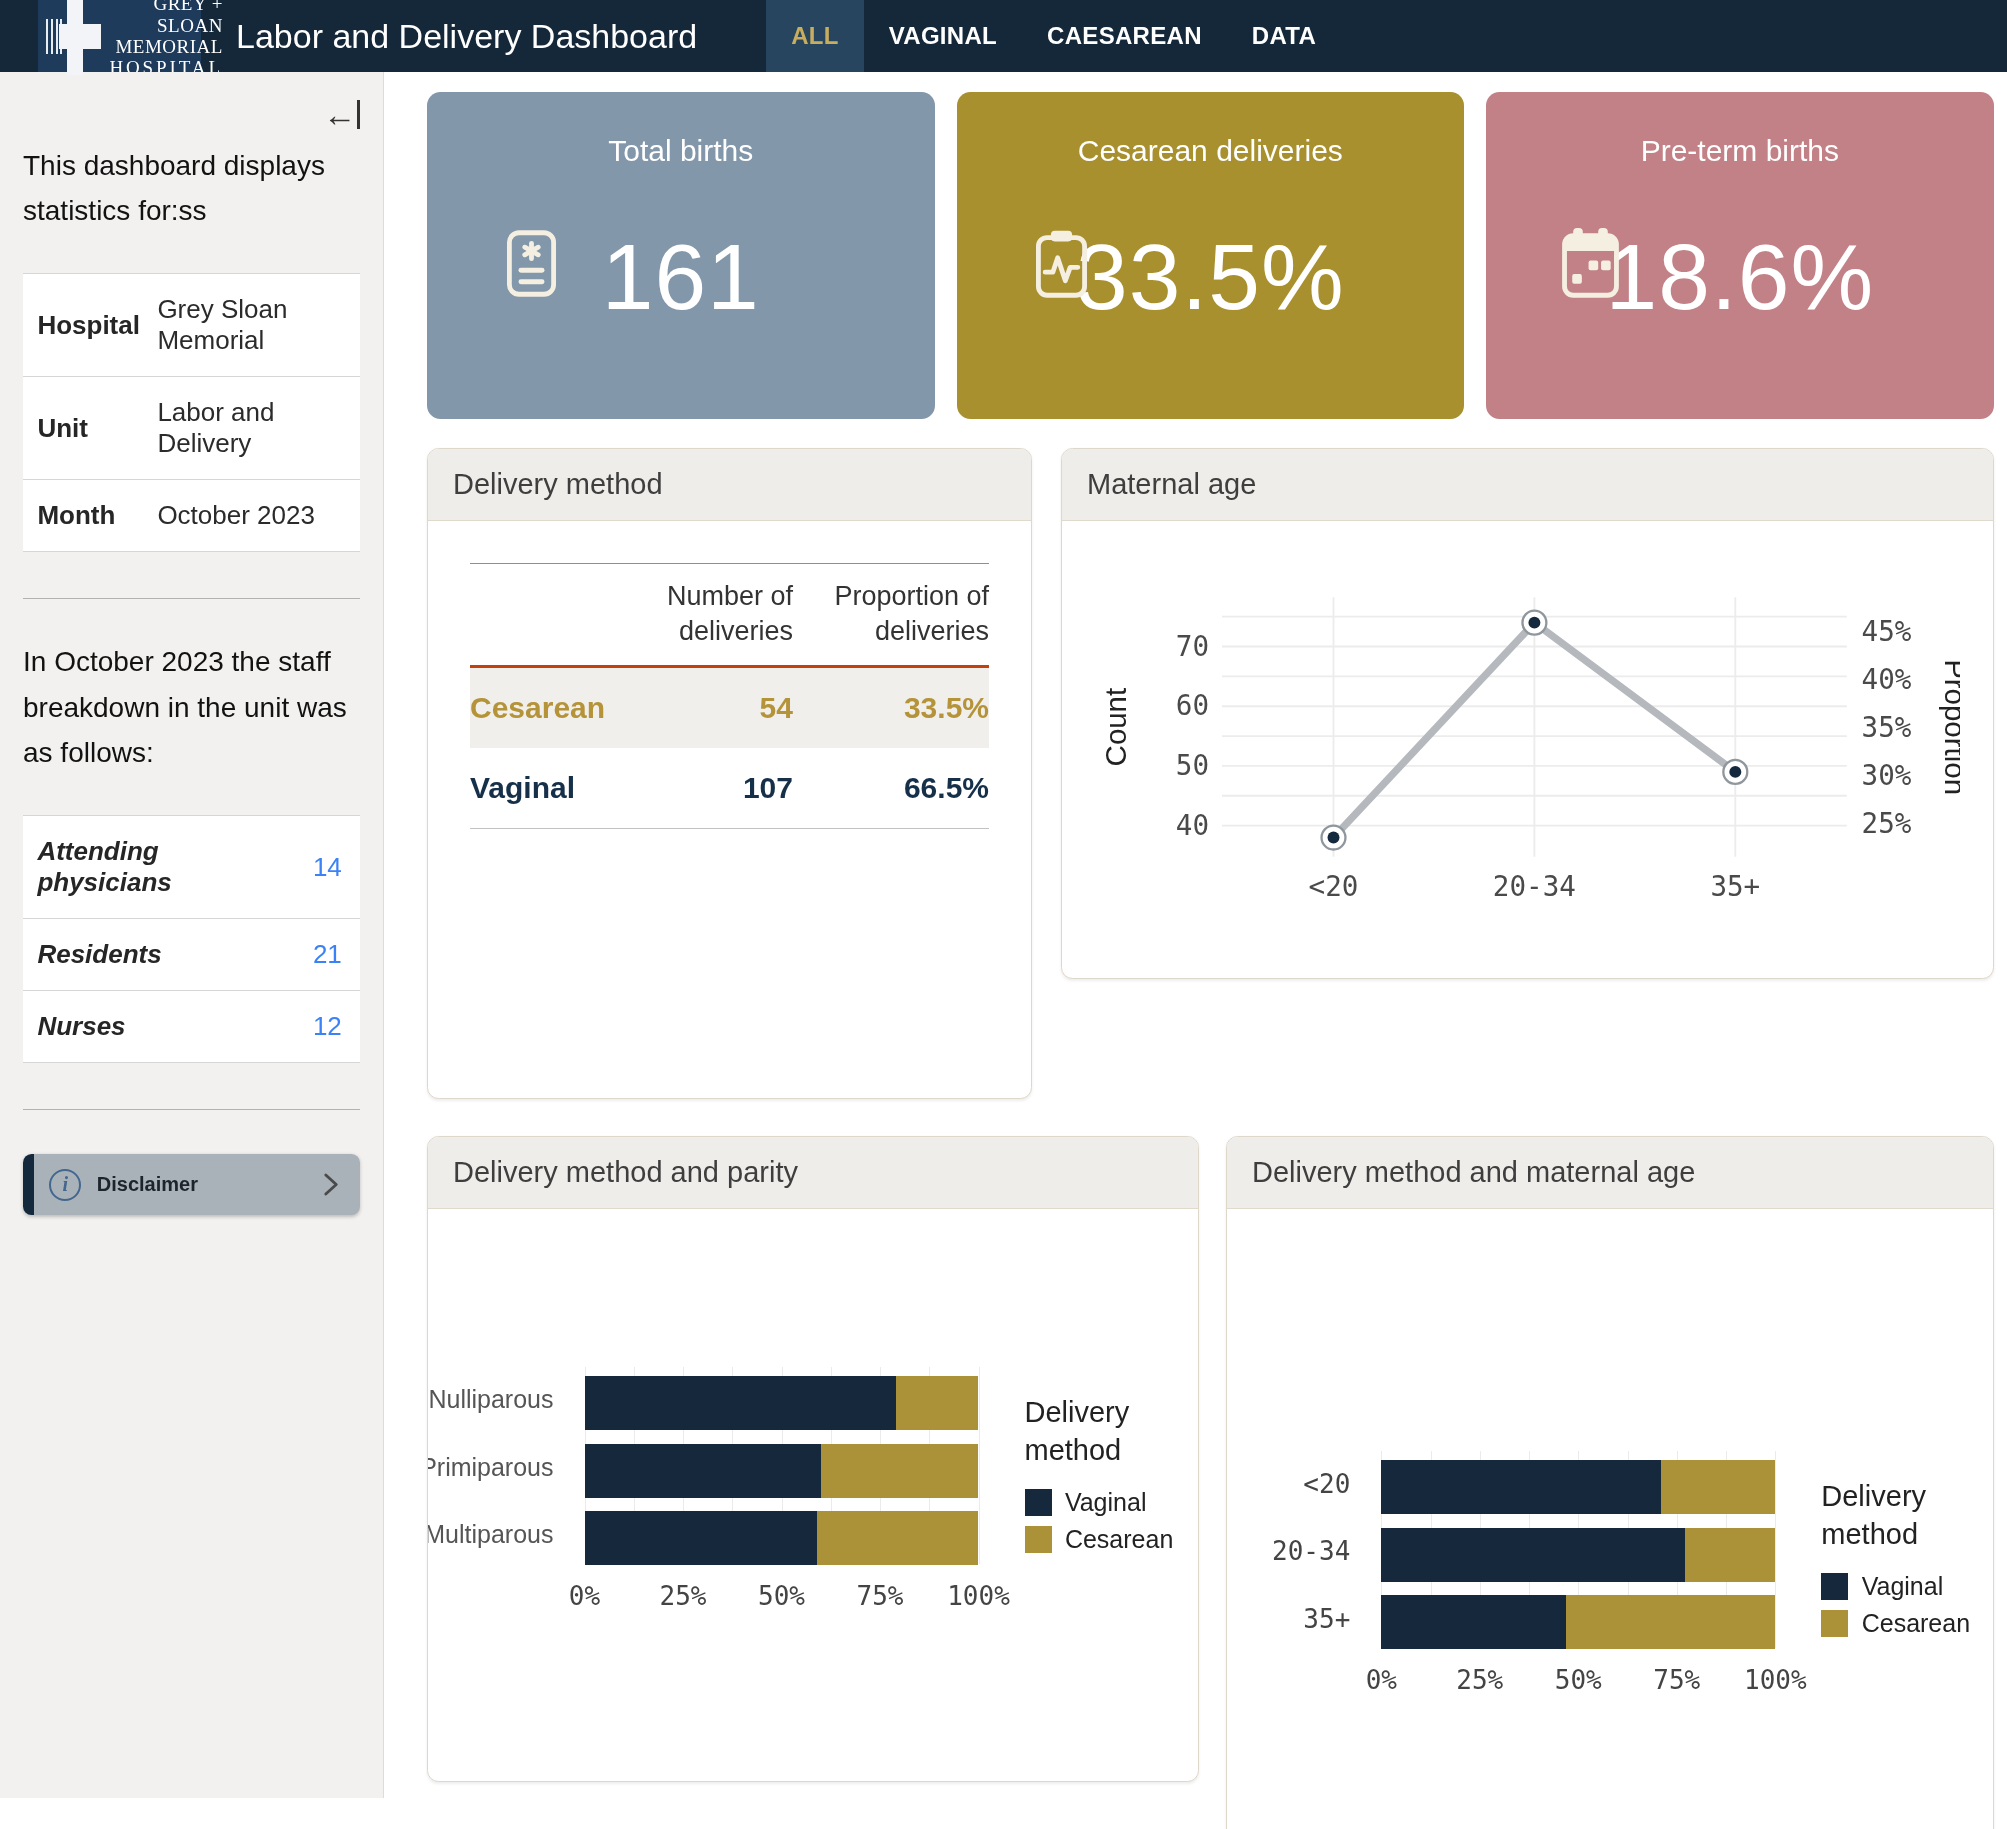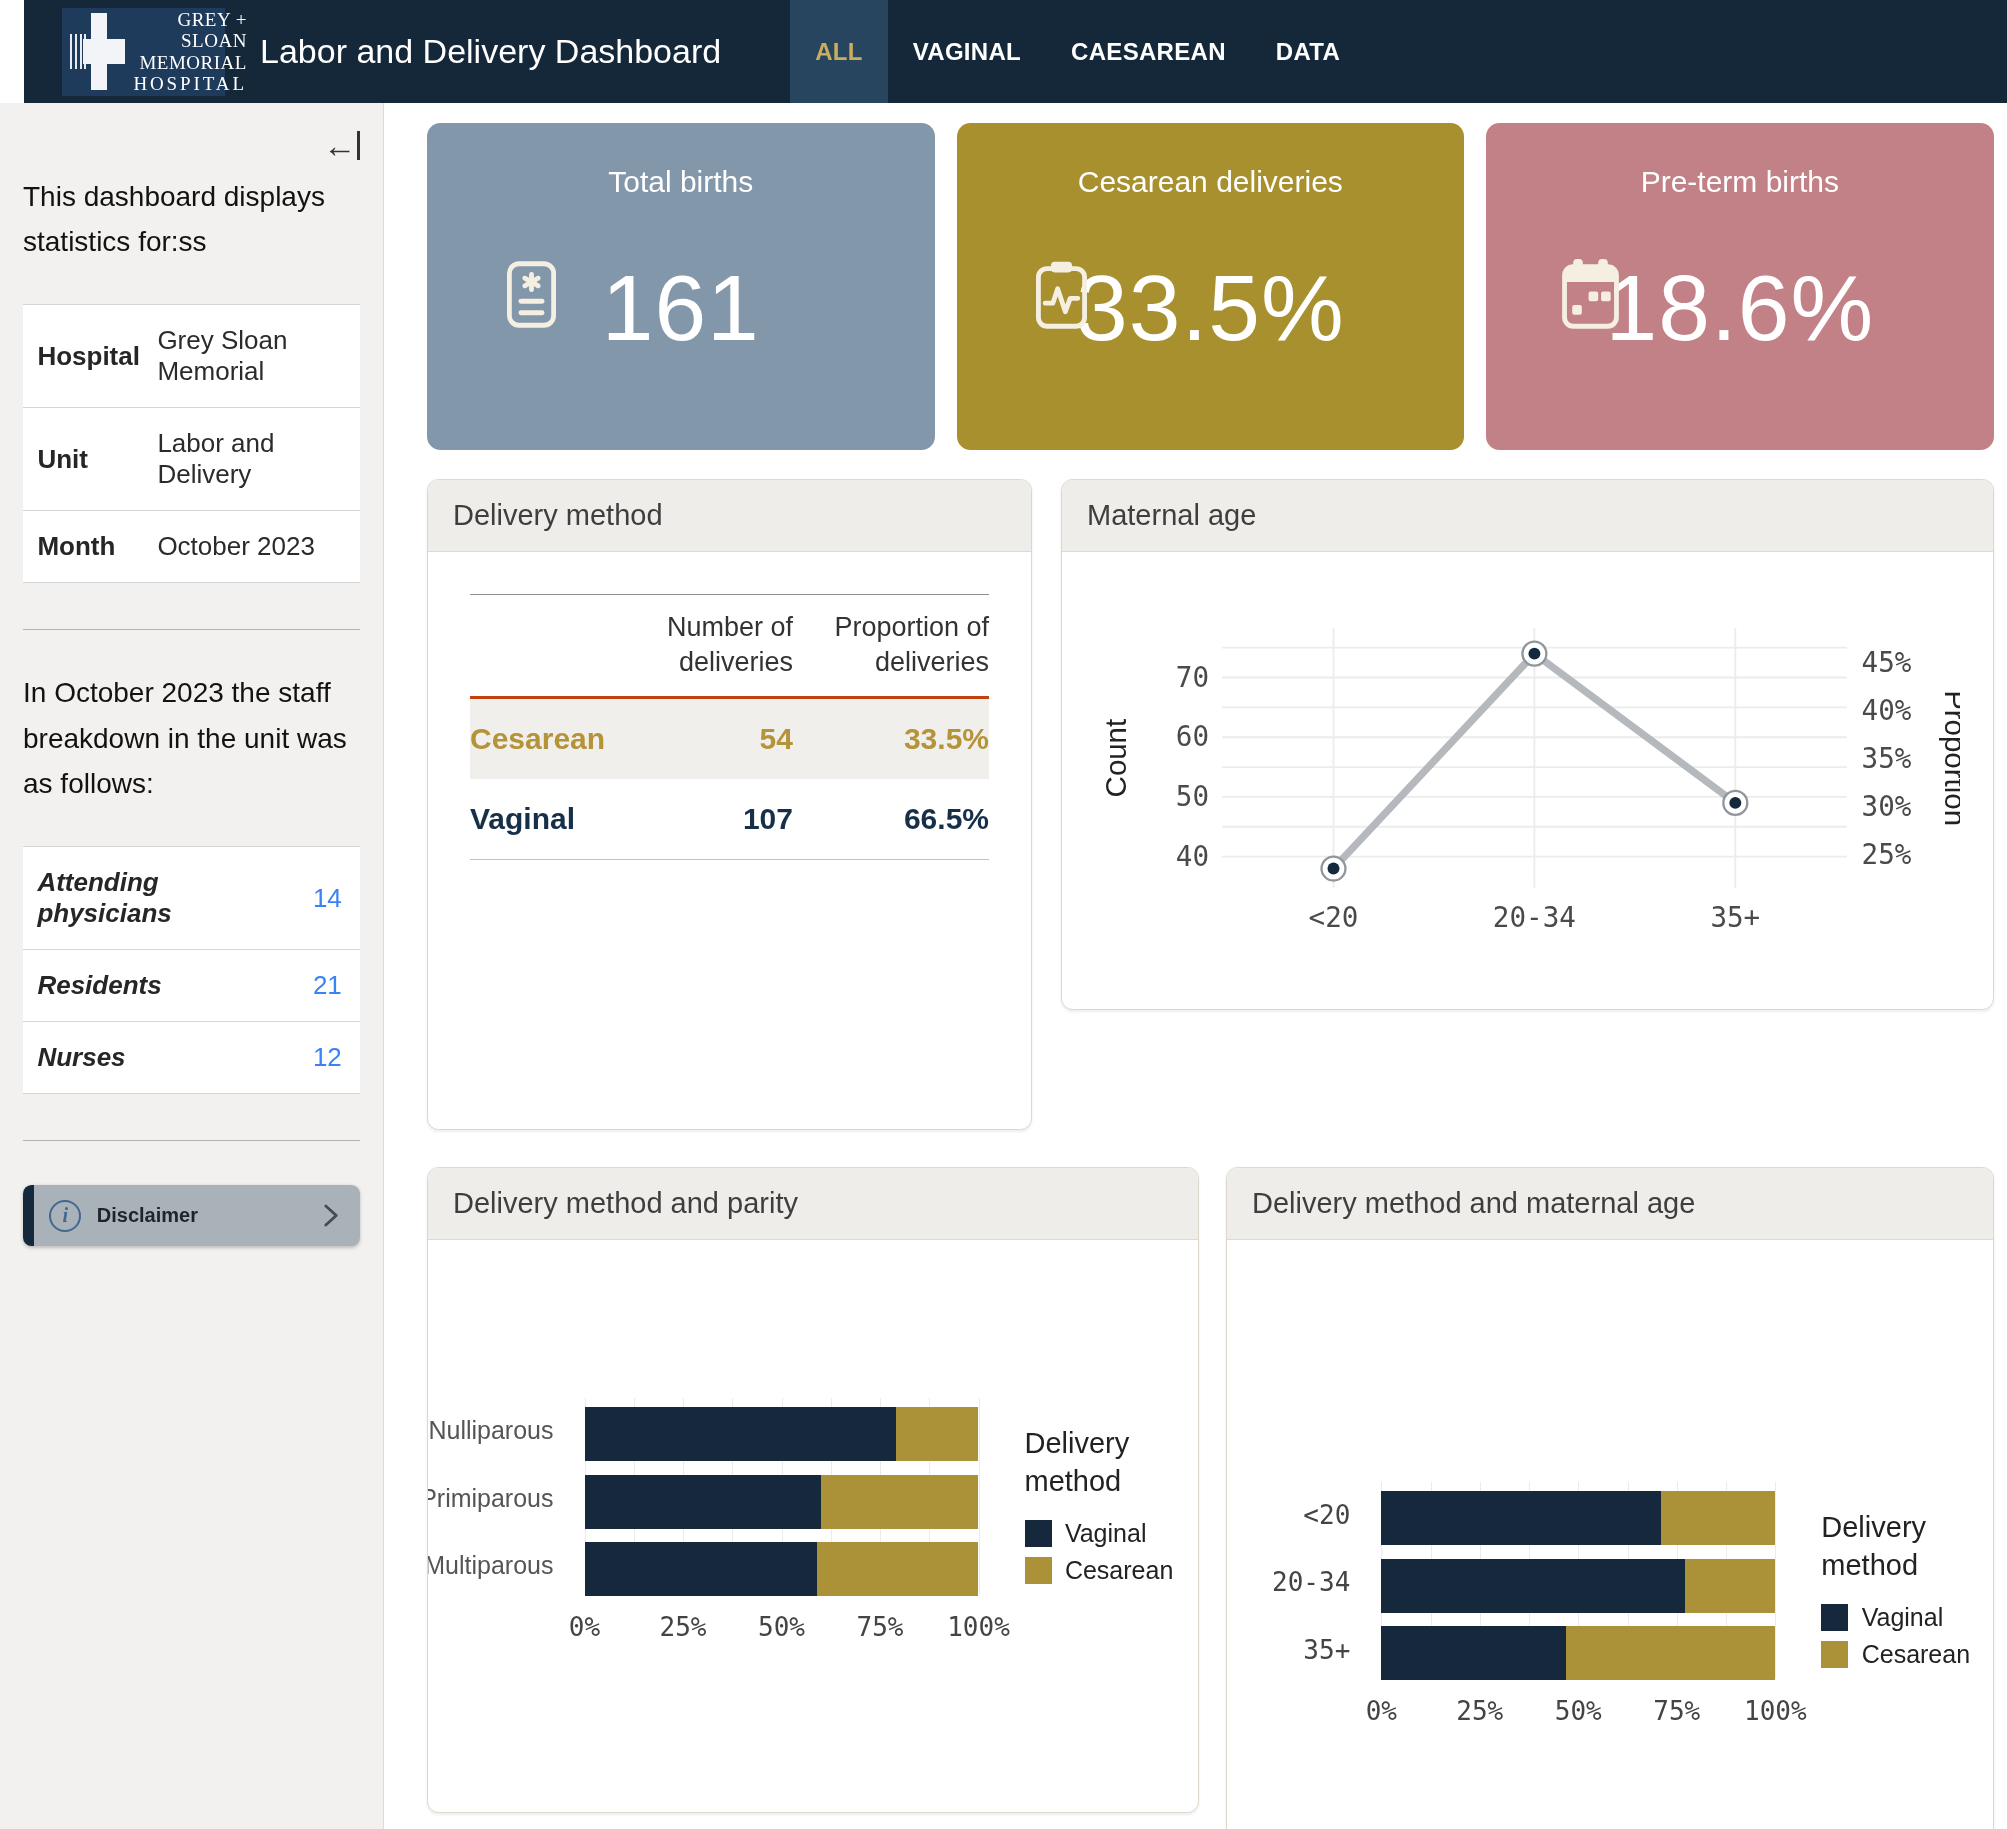--- a/index.html
+++ b/index.html
@@ -1,19 +1,19 @@
 <!DOCTYPE html>
 <html><head>
 <meta charset="utf-8">
 <style>
   * { margin:0; padding:0; box-sizing:border-box; }
   html,body { width:2008px; height:1829px; background:#fff; font-family:"Liberation Sans",sans-serif; overflow:hidden; }
 
   
-  .header { height:103px; background:#152839; display:flex; align-items:center; color:#fff;margin-left:24px; }
+  .header { height:72px; background:#152839; display:flex; align-items:center; color:#fff; }
   .logo { width:163px; height:88px; background:#1e3b5c; margin-left:38px; display:flex; align-items:center; gap:7.7px; padding:5.8px 9.6px 5.8px 7.7px; flex:none; }
   .logo-cross { position:relative; width:56px; height:77px; flex:none; }
   .logo-stripes { position:absolute; left:0; top:21px; width:17.3px; height:35px;
      background:repeating-linear-gradient(90deg,#e8edf2 0 1.9px, transparent 1.9px 4.8px); }
   .logo-cross-v { position:absolute; left:21px; top:0; width:16.3px; height:77px; background:#f2f4f7; }
   .logo-cross-h { position:absolute; left:13.4px; top:26px; width:42px; height:25px; background:#f2f4f7; }
   .logo-text { flex:1; text-align:right; font-family:"Liberation Serif",serif; font-size:19px; line-height:1.12; letter-spacing:0.5px; color:#fff; }
   .logo-text .l3 { letter-spacing:2.9px; }
   .app-title { font-size:34px; font-weight:400; margin-left:35px; white-space:nowrap; }
   .nav { display:flex; height:100%; margin-left:69px; }

